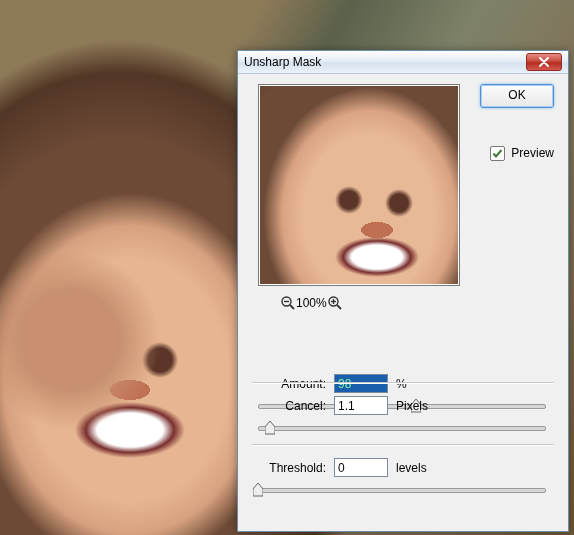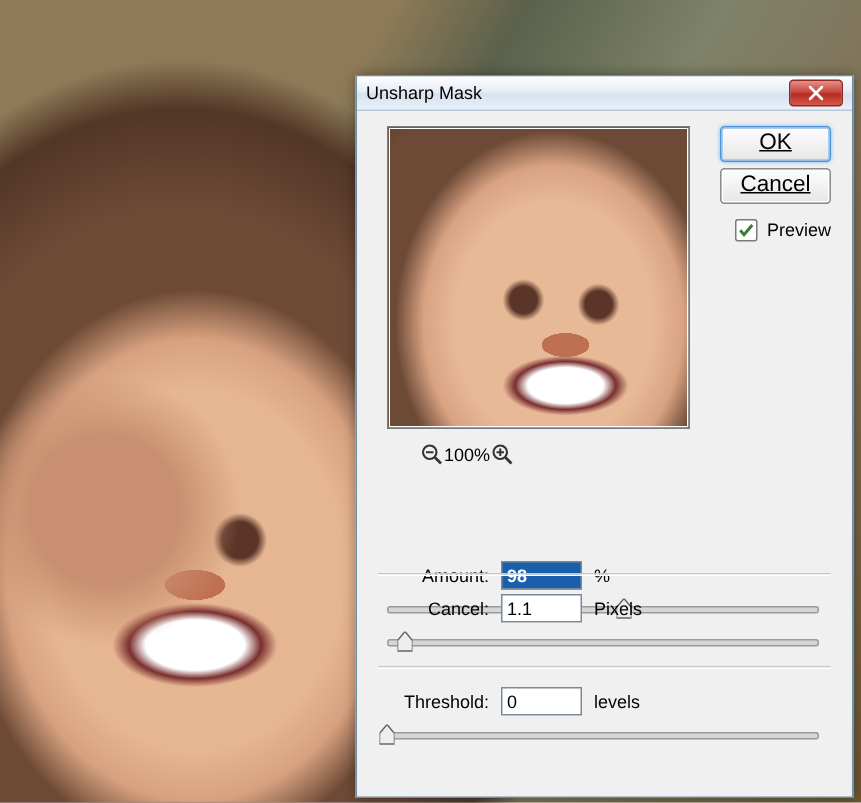--- a/index.html
+++ b/index.html
@@ -59,23 +59,22 @@
     display:flex;align-items:center;
     padding:0 22px;box-sizing:border-box;
   }
   .zoom-row .mag{width:16px;height:16px;}
   .zoom-row .zoom-label{font-size:12px;}
   
   .btn{
     width:72px;height:22px;line-height:20px;text-align:center;
     background:linear-gradient(#fdfdfd,#e7e7e7);
     border:1px solid #8a8a8a;border-radius:3px;
-    font-size:15px;
+    font-size:12px;
     box-shadow:0 0 0 1px #fff inset;
-    text-decoration:underline;
   }
   .btn.ok{position:absolute;right:14px;top:10px;border:1px solid #4f93d6;box-shadow:0 0 0 1px #a8cdef inset,0 0 3px #7fb6e8;}
   .btn.cancel{position:absolute;right:14px;top:38px;}
   .preview-check{
     position:absolute;right:14px;top:72px;display:flex;align-items:flex-start;gap:6px;
   }
   .chk{
     width:13px;height:13px;border:1px solid #7a7a7a;background:#fff;border-radius:2px;
     display:flex;align-items:center;justify-content:center;
   }
@@ -84,21 +83,21 @@
   .param{
     position:absolute;left:20px;width:288px;
   }
   .param .row{display:flex;align-items:center;gap:8px;margin-bottom:4px;}
   .param .lbl{width:68px;text-align:right;}
   .param .unit{}
   .param input.val{
     width:46px;height:17px;border:1px solid #7a8a9a;background:#fff;
     font:12px/15px Arial;padding:0 3px;text-align:left;
   }
-  .param input.val.sel{background:#1a5fab;color:#ffffff;font-weight:bold;}
+  .param input.val.sel{background:#1a5fab;color:#86efac;}
   .slider{
     position:relative;height:18px;
   }
   .slider .track{
     position:absolute;left:0;right:0;top:7px;height:3px;
     background:#d6d6d6;border:1px solid #9a9a9a;border-radius:2px;
   }
   .slider .thumb{
     position:absolute;top:2px;width:10px;height:14px;margin-left:-5px;
   }
@@ -144,21 +143,20 @@
         <svg width="16" height="16" viewBox="0 0 16 16">
           <circle cx="6.5" cy="6.5" r="4.5" fill="none" stroke="#333" stroke-width="1.4"></circle>
           <line x1="10" y1="10" x2="14" y2="14" stroke="#333" stroke-width="1.8"></line>
           <line x1="4" y1="6.5" x2="9" y2="6.5" stroke="#333" stroke-width="1.4"></line>
           <line x1="6.5" y1="4" x2="6.5" y2="9" stroke="#333" stroke-width="1.4"></line>
         </svg>
       </span>
     </div>
 
     <div class="btn ok">OK</div>
-    <div class="btn cancel">Cancel</div>
 
     <div class="preview-check">
       <span class="chk">
         <svg width="11" height="11" viewBox="0 0 11 11">
           <path d="M1.5 5.5 L4 8.5 L9.5 2" fill="none" stroke="#3e7a36" stroke-width="2"></path>
         </svg>
       </span>
       <span>Preview</span>
     </div>
 

